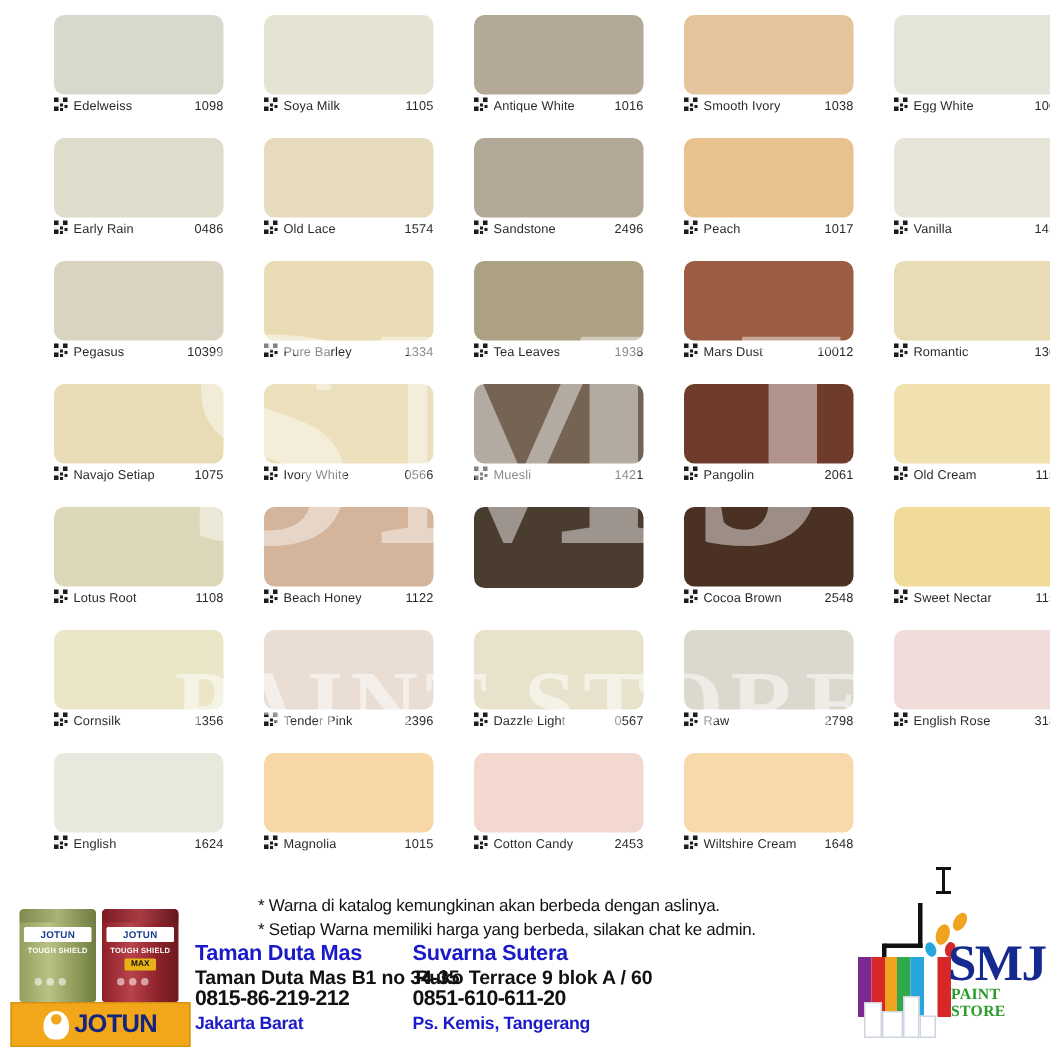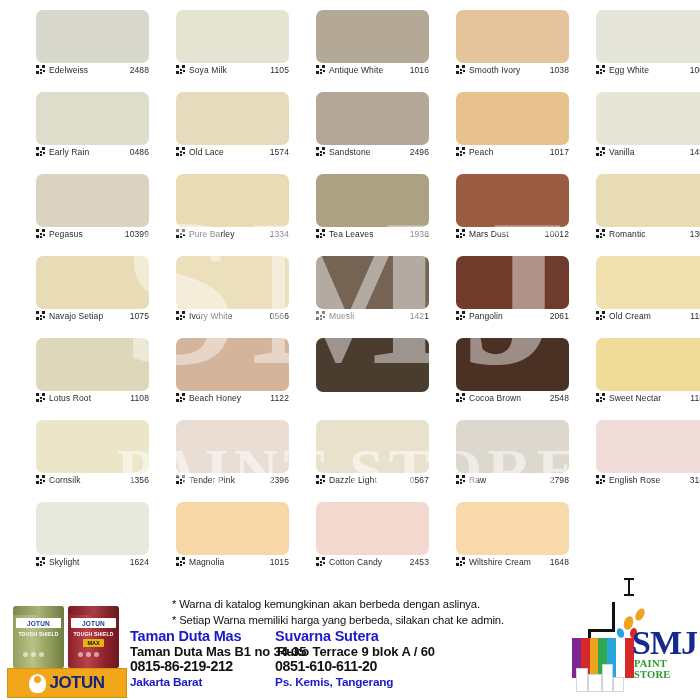--- a/index.html
+++ b/index.html
@@ -180,21 +180,21 @@
     <div class="wm-sub">PAINT STORE</div>
   </div>
 
   <div class="grid" id="swatch-grid">
       <div class="cell">
         <div class="card">
           <div class="swatch" style="background: rgb(217, 216, 204);"></div>
           <div class="meta">
             <span class="qr"></span>
             <span class="nm">Edelweiss</span>
-            <span class="code">2488</span>
+            <span class="code">1098</span>
           </div>
         </div>
       </div>
       <div class="cell">
         <div class="card">
           <div class="swatch" style="background: rgb(229, 227, 209);"></div>
           <div class="meta">
             <span class="qr"></span>
             <span class="nm">Soya Milk</span>
             <span class="code">1105</span>
@@ -474,21 +474,21 @@
             <span class="nm">English Rose</span>
             <span class="code">3183</span>
           </div>
         </div>
       </div>
       <div class="cell">
         <div class="card">
           <div class="swatch" style="background: rgb(231, 233, 221);"></div>
           <div class="meta">
             <span class="qr"></span>
-            <span class="nm">Skylight</span>
+            <span class="nm">English</span>
             <span class="code">1624</span>
           </div>
         </div>
       </div>
       <div class="cell">
         <div class="card">
           <div class="swatch" style="background: rgb(248, 215, 166);"></div>
           <div class="meta">
             <span class="qr"></span>
             <span class="nm">Magnolia</span>

